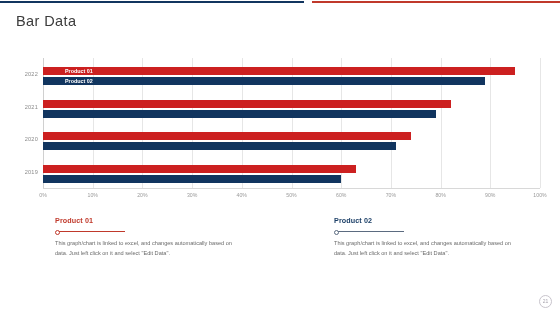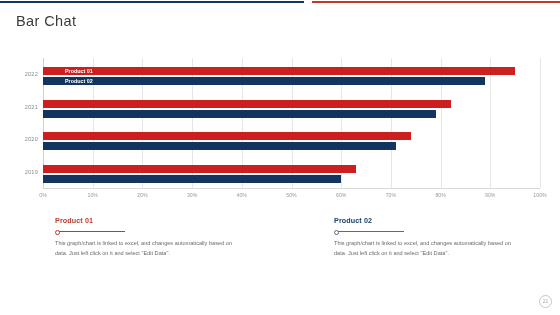--- a/index.html
+++ b/index.html
@@ -187,21 +187,21 @@
   }
 </style>
 </head>
 <body>
 
 <div class="top-rules">
   <div class="rule-left"></div>
   <div class="rule-right"></div>
 </div>
 
-<div class="page-title">Bar Chat</div>
+<div class="page-title">Bar Data</div>
 
 <div class="chart">
   <div class="plot" id="plot">
       <div class="gridline axis0" style="left: 0px;"></div>
       <div class="gridline" style="left: 49.7px;"></div>
       <div class="gridline" style="left: 99.4px;"></div>
       <div class="gridline" style="left: 149.1px;"></div>
       <div class="gridline" style="left: 198.8px;"></div>
       <div class="gridline" style="left: 248.5px;"></div>
       <div class="gridline" style="left: 298.2px;"></div>

